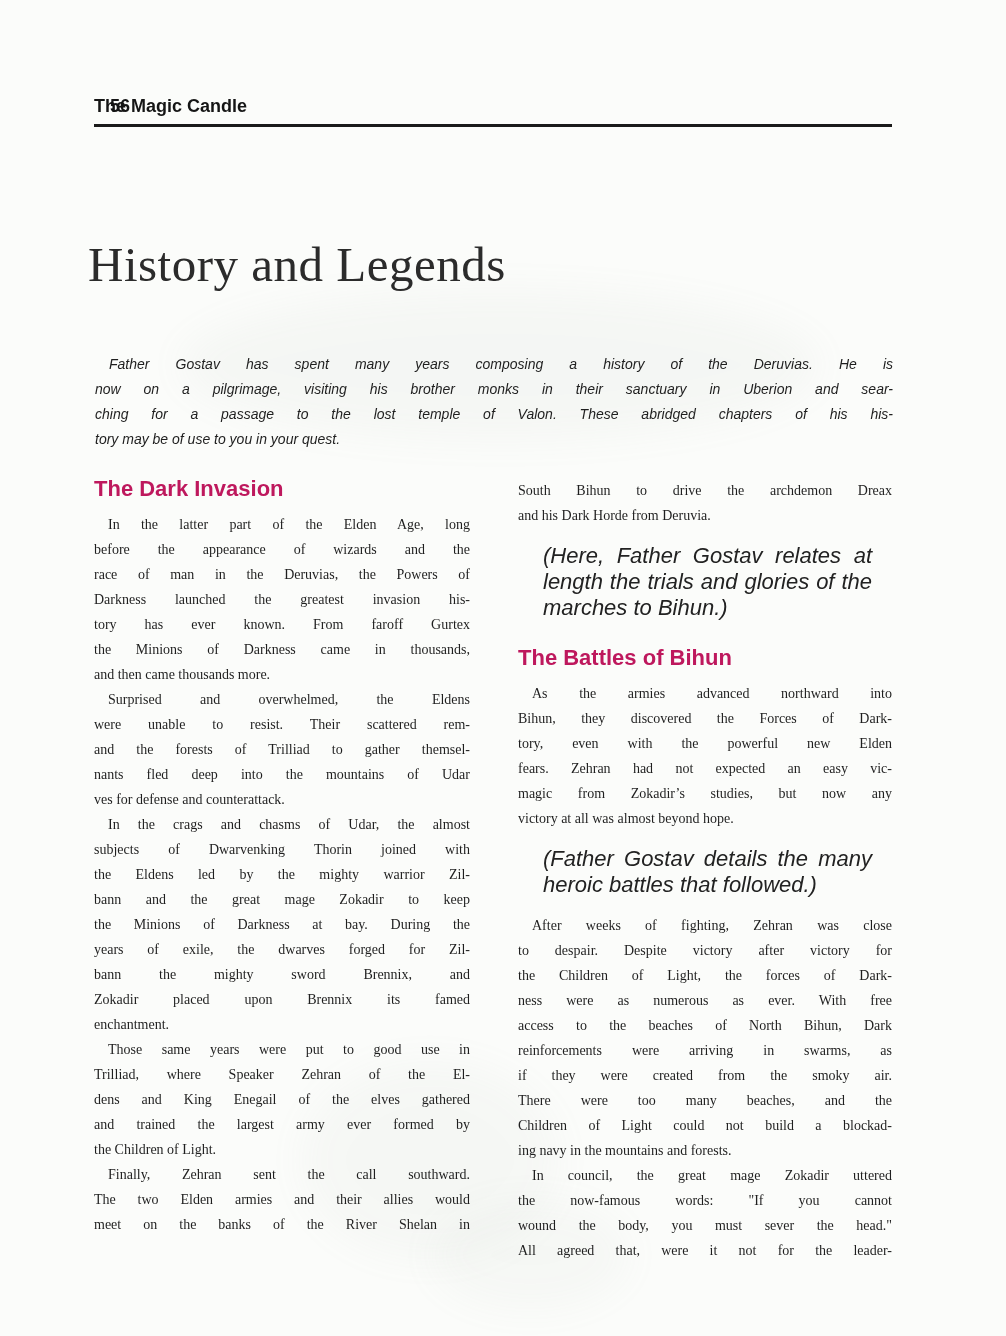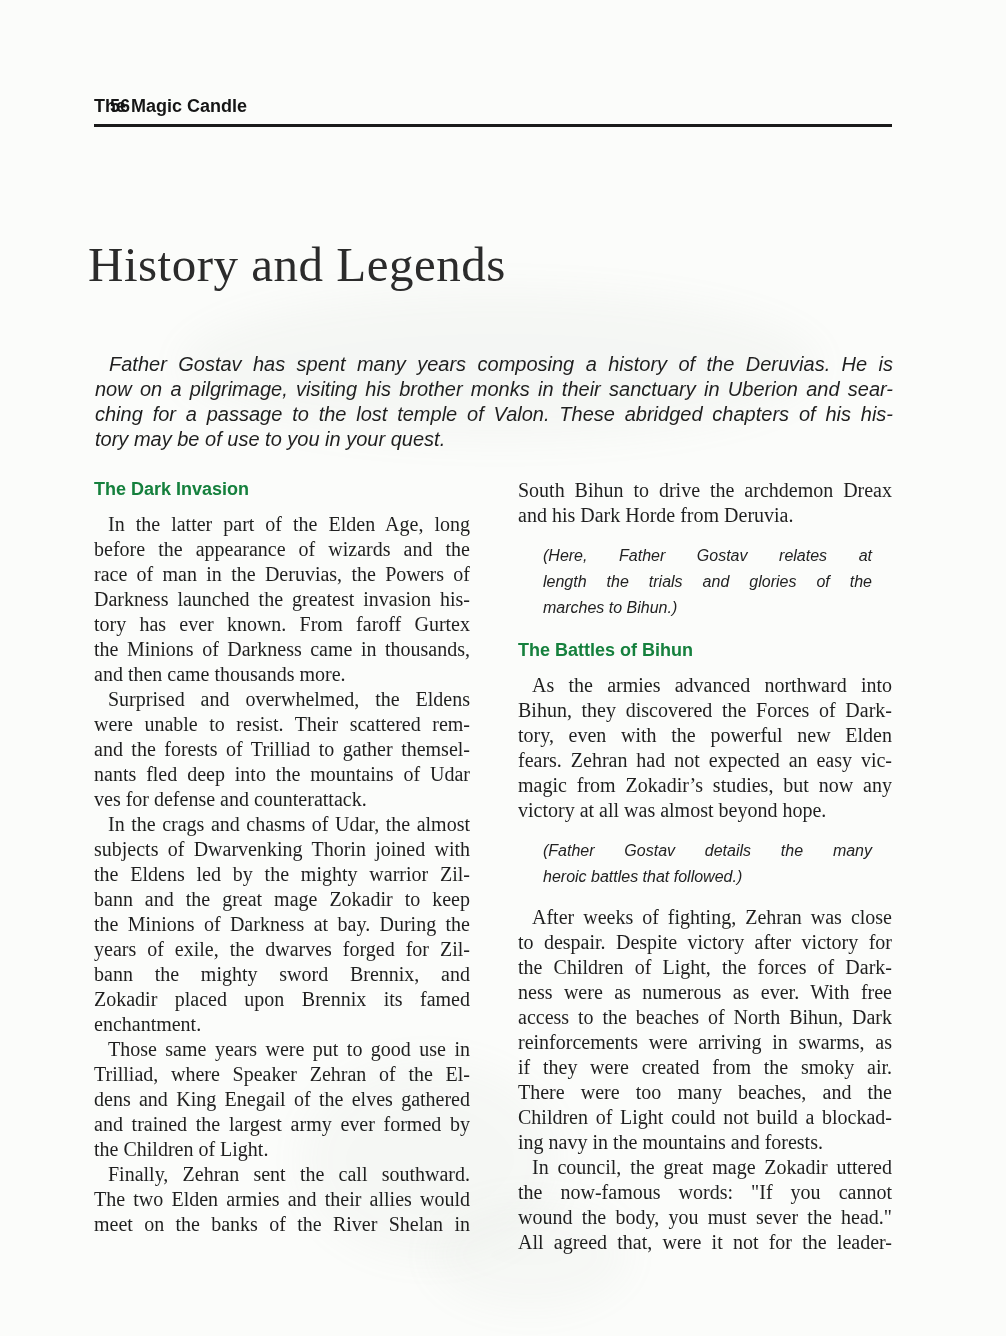--- a/index.html
+++ b/index.html
@@ -41,34 +41,34 @@
     font-family:"Liberation Sans",sans-serif;font-style:italic;
     font-size:19px;line-height:26px;color:#222;
   }
   .intro .indent{text-indent:38px;}
   .columns{
     position:absolute;left:94px;top:478px;width:798px;
     display:grid;grid-template-columns:376px 374px;column-gap:48px;
   }
   .col-heading{
     font-family:"Liberation Sans",sans-serif;font-weight:bold;
-    font-size:18px;color:#15803d;line-height:22px;
+    font-size:22px;color:#be185d;line-height:22px;
     margin-bottom:10px;
   }
   .col-heading + .para{margin-top:12px;}
-  .columns .col > .col-heading:not(:first-child){margin-top:18px;}
+  .columns .col > .col-heading:not(:first-child){margin-top:26px;}
   .para{
-    font-size:20px;line-height:25px;color:#1f1f1f;
+    font-size:14px;line-height:25px;color:#1f1f1f;
   }
   .para .indent{text-indent:14px;}
   .note{
     margin:15px 0 15px;
     padding:0 20px 0 25px;
     font-family:"Liberation Sans",sans-serif;font-style:italic;
-    font-size:16px;line-height:26px;color:#222;
+    font-size:22px;line-height:26px;color:#222;
   }
   .line{
     text-align:justify;
     text-align-last:justify;
     white-space:normal;
   }
   .lastline{text-align-last:left;}
 </style>
 </head>
 <body>

